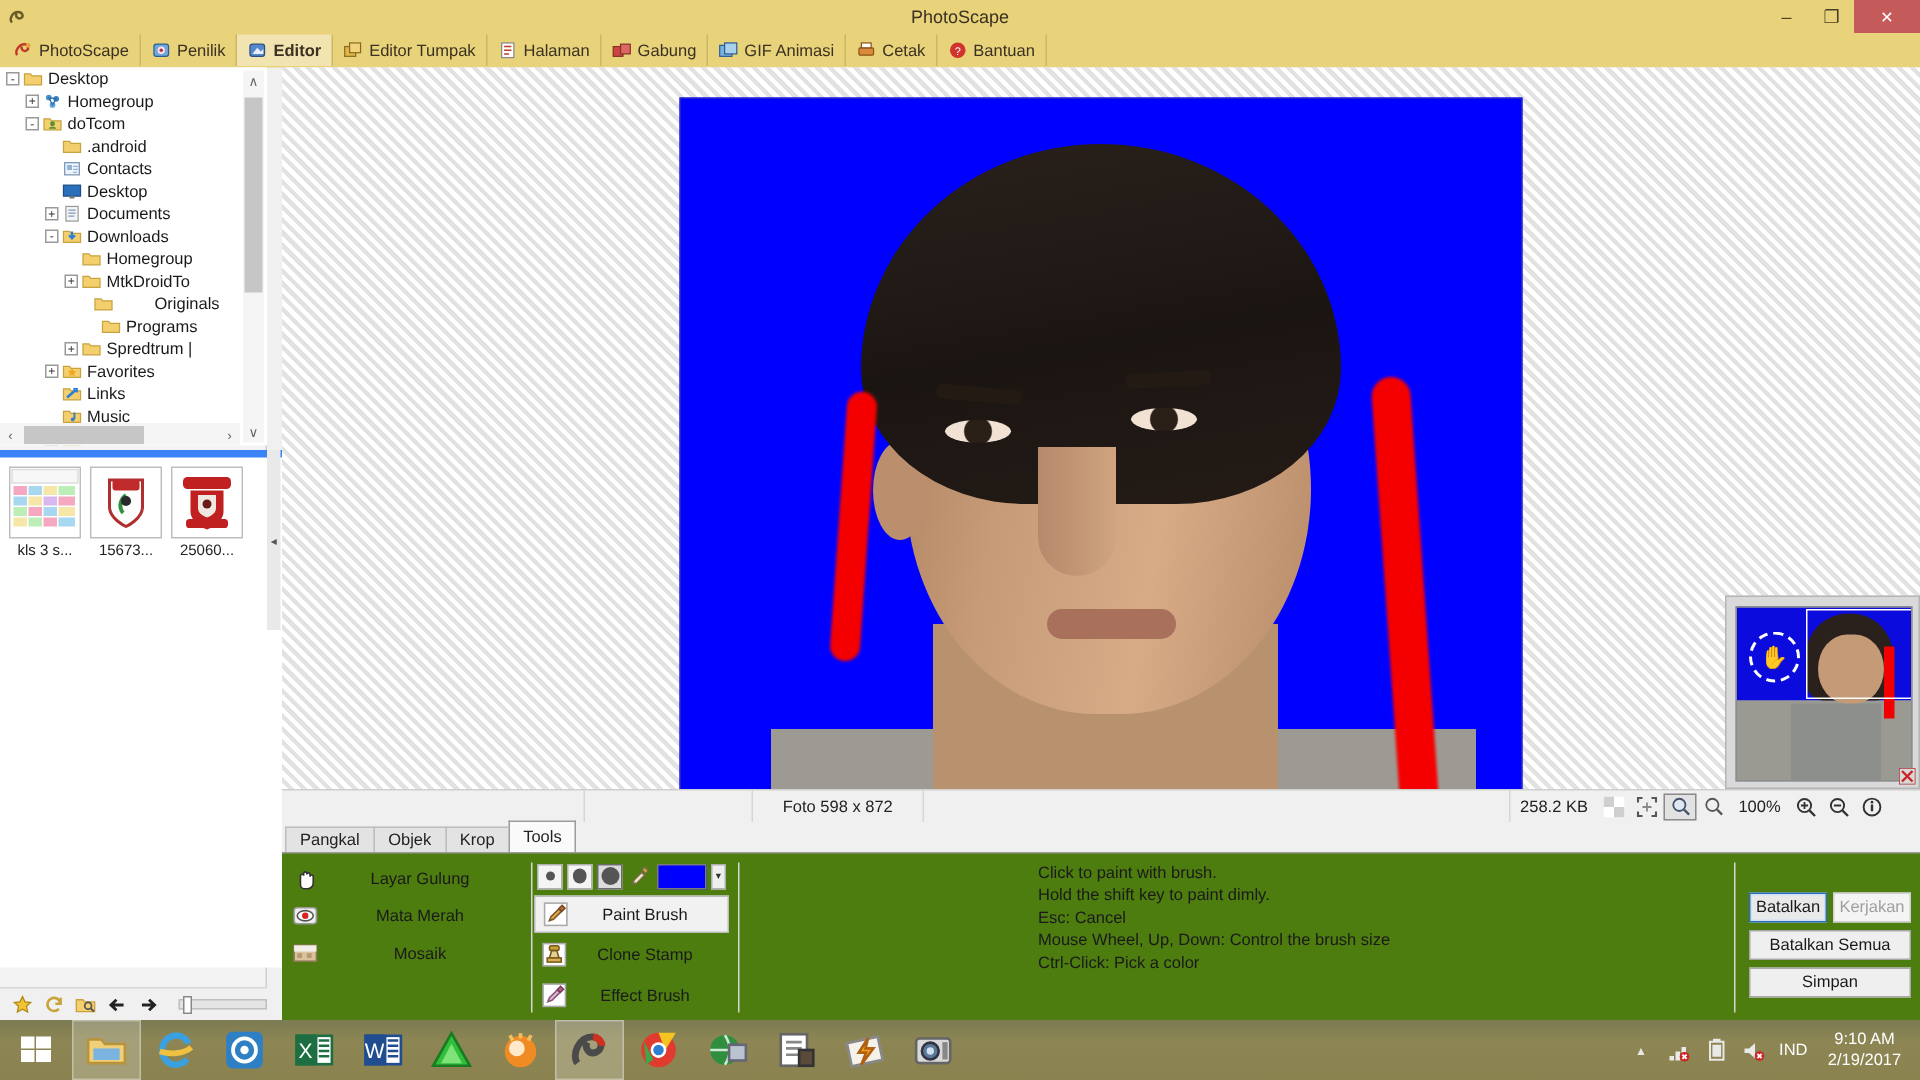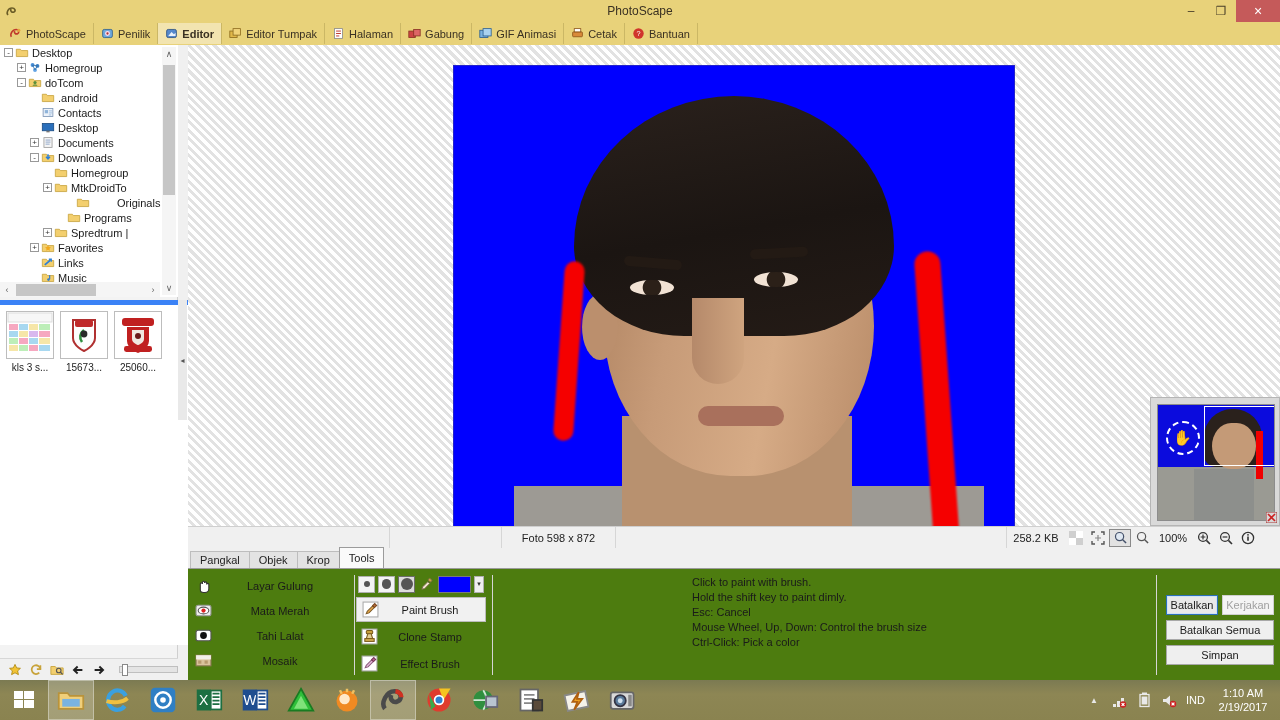--- a/index.html
+++ b/index.html
@@ -457,21 +457,21 @@
               </svg></span>
             <span class="tlbl">Homegroup</span>
           </div>
           <div class="tnode" style="padding-left: 43px;">
             <span class="texp">+</span>
             <span class="tico"><svg width="14" height="13" viewBox="0 0 16 16">
                 <path d="M1 4h5l1.3 1.6H15V13H1z" fill="#f3cf6e" stroke="#c6a33c"></path>
               </svg></span>
             <span class="tlbl">MtkDroidTo</span>
           </div>
-          <div class="tnode" style="padding-left: 41px; gap: 24px;">
+          <div class="tnode" style="padding-left: 27px; gap: 24px;">
             <span class="tspacer"></span>
             <span class="tico"><svg width="14" height="13" viewBox="0 0 16 16">
                 <path d="M1 4h5l1.3 1.6H15V13H1z" fill="#f3cf6e" stroke="#c6a33c"></path>
               </svg></span>
             <span class="tlbl">Originals</span>
           </div>
           <div class="tnode" style="padding-left: 56px;">
             <span class="tspacer"></span>
             <span class="tico"><svg width="14" height="13" viewBox="0 0 16 16">
                 <path d="M1 4h5l1.3 1.6H15V13H1z" fill="#f3cf6e" stroke="#c6a33c"></path>
@@ -727,29 +727,20 @@
           </div>
           <div class="tool-row">
             <span class="t-ic">
               <svg width="17" height="17" viewBox="0 0 16 16">
                 <rect x="1" y="3" width="14" height="10" rx="2" fill="#eee" stroke="#999"></rect>
                 <ellipse cx="8" cy="8" rx="5" ry="3.2" fill="#fff" stroke="#555"></ellipse>
                 <circle cx="8" cy="8" r="2" fill="#d22"></circle>
               </svg>
             </span>
             <span class="t-lb">Mata Merah</span>
-          </div>
-          <div class="tool-row">
-            <span class="t-ic">
-              <svg width="17" height="17" viewBox="0 0 16 16">
-                <rect x="1" y="3" width="14" height="10" rx="2" fill="#fff" stroke="#555"></rect>
-                <circle cx="8" cy="8" r="3.2" fill="#111"></circle>
-              </svg>
-            </span>
-            <span class="t-lb">Tahi Lalat</span>
           </div>
           <div class="tool-row">
             <span class="t-ic">
               <svg width="17" height="17" viewBox="0 0 16 16">
                 <rect x="1" y="3" width="14" height="10" fill="#d9c29c" stroke="#8d7a56"></rect>
                 <rect x="1" y="3" width="14" height="4" fill="#f2efe9"></rect>
                 <rect x="3" y="8" width="3" height="3" fill="#b79a6e"></rect>
                 <rect x="9" y="8" width="3" height="3" fill="#b79a6e"></rect>
               </svg>
             </span>
@@ -959,19 +950,19 @@
       </div>
       <div class="tray-ic">
         <svg width="15" height="15" viewBox="0 0 15 15">
             <path d="M1 6h3l4-3.5v10L4 9H1z" fill="#e9e9e9"></path>
             <circle cx="11" cy="11" r="3.2" fill="#cc2222"></circle>
             <path d="M9.6 9.6 L12.4 12.4 M12.4 9.6 L9.6 12.4" stroke="#fff" stroke-width="1.3"></path>
           </svg>
       </div>
       <div class="tray-lang">IND</div>
       <div class="clock">
-        <div>1:10 AM</div>
+        <div>9:10 AM</div>
         <div>2/19/2017</div>
       </div>
     </div>
   </div>
 
 </div>
 
 </body></html>

